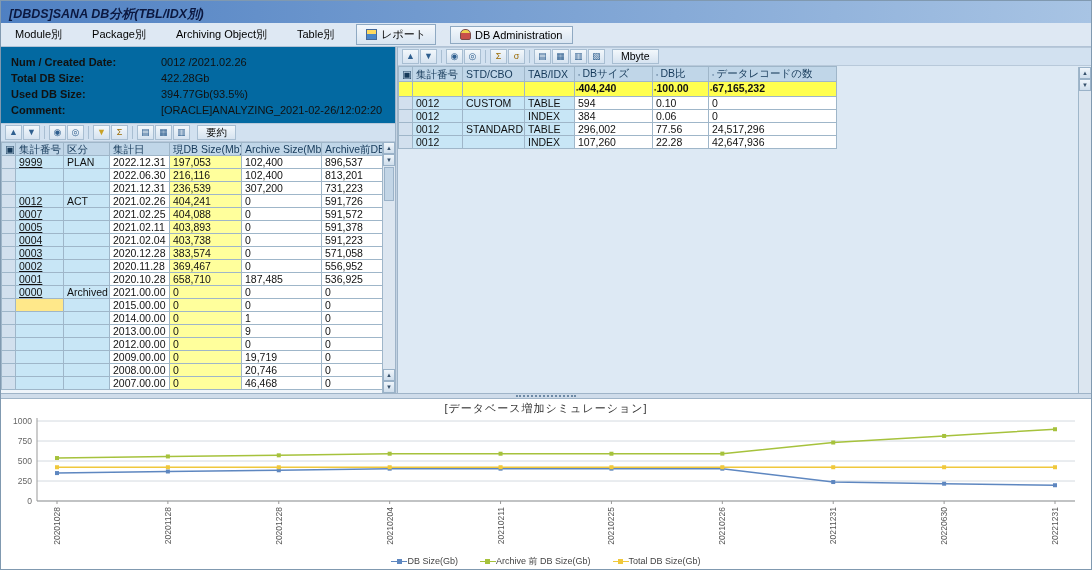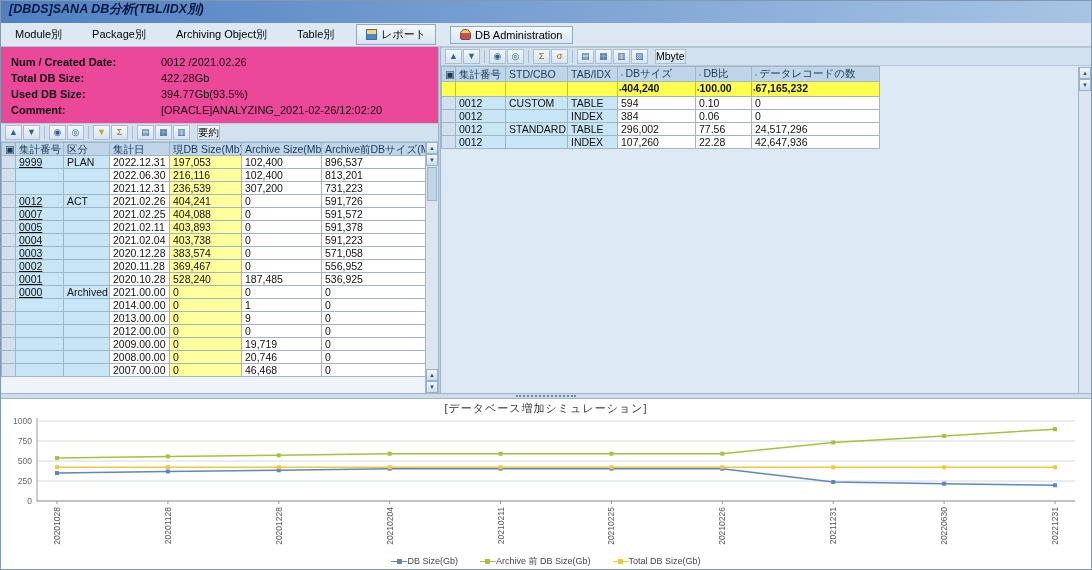--- a/index.html
+++ b/index.html
@@ -1,49 +1,49 @@
 <!DOCTYPE html>
 <html><head>
 <meta charset="utf-8">
 <style>
   * { margin:0; padding:0; box-sizing:border-box; }
   html,body { background:#fff; }
   body { font-family:"Liberation Sans","DejaVu Sans",sans-serif; font-size:11px; color:#111; }
   .window { position:relative; width:1092px; height:570px; background:#dde9f4; border:1px solid #8099b0; overflow:hidden; }
 
   
-  .titlebar { height:22px; background:linear-gradient(to right,#4f80c2,#a8c4e4); display:flex; align-items:flex-start; padding:0 8px; }
+  .titlebar { height:22px; background:linear-gradient(to right,#4f80c2,#a8c4e4); display:flex; align-items:flex-end; padding:0 8px; }
   .title-text { font-weight:bold; font-style:italic; font-size:12.5px; color:#0b1840; }
 
   
   .menubar { height:24px; background:#dee8f3; border-bottom:1px solid #b2c3d6; display:flex; align-items:center; padding:0 6px; gap:4px; }
   .menu-items { display:flex; gap:14px; }
   .menu-item { border:1px solid transparent; background:transparent; font:inherit; padding:2px 7px; cursor:default; }
   .report-btn,.dbadmin-btn { display:flex; align-items:center; gap:4px; font:inherit; background:linear-gradient(#f4f8fc,#d9e5f1); border:1px solid #8fa9c2; padding:2px 9px; margin-left:10px; cursor:default; }
   .report-icon { display:inline-block; width:11px; height:11px; background:linear-gradient(#ffd95e 40%,#4a86c8 40%); border:1px solid #44699a; }
   .dbadmin-icon { display:inline-block; width:11px; height:11px; border-radius:5px 5px 2px 2px; background:linear-gradient(#f0d24e 35%,#c8504a 35%); border:1px solid #7a4a4a; }
 
   
   .main { position:absolute; top:46px; left:0; right:0; bottom:176px; display:flex; background:#dde9f4; }
-  .left-panel { width:437px; display:flex; flex-direction:column; background:#ec4899; }
+  .left-panel { width:394px; display:flex; flex-direction:column; background:#0369a1; }
   .vsplit { width:3px; background:#c2d2e2; border-left:1px solid #9fb4c8; border-right:1px solid #9fb4c8; cursor:col-resize; }
   .right-panel { flex:1; position:relative; background:#dde9f4; overflow:hidden; }
 
   
   .info { padding:7px 10px 5px 10px; }
   .info-row { display:flex; line-height:16px; }
   .info-label { width:150px; font-weight:bold; }
   .info-value { white-space:nowrap; }
 
   
   .grid-toolbar { height:19px; background:#d2e1f0; border-top:1px solid #b8c9da; border-bottom:1px solid #b8c9da; display:flex; align-items:center; padding:0 4px; gap:3px; }
   .tb-icons { display:flex; align-items:center; gap:1px; }
   .tb-btn { width:17px; height:15px; font-size:9px; line-height:13px; text-align:center; background:linear-gradient(#f2f7fb,#d6e3f0); border:1px solid #a8bed2; cursor:default; padding:0; }
   .tb-sep { display:inline-block; width:1px; height:13px; background:#a8bed2; margin:0 3px; }
-  .txt-btn { font:inherit; font-size:10.5px; height:15px; line-height:13px; padding:0 0; background:linear-gradient(#f2f7fb,#d6e3f0); border:1px solid #a8bed2; cursor:default; margin-left:4px; }
+  .txt-btn { font:inherit; font-size:10.5px; height:15px; line-height:13px; padding:0 8px; background:linear-gradient(#f2f7fb,#d6e3f0); border:1px solid #a8bed2; cursor:default; margin-left:4px; }
 
   
   .table-wrap { flex:1; display:flex; overflow:hidden; background:#eef4fa; }
   .table-area { flex:1; overflow:hidden; background:#eef4fa; }
   table.grid { border-collapse:collapse; table-layout:fixed; background:#fff; }
   table.grid th, table.grid td { border:1px solid #9fb6c9; height:13px; line-height:12px; padding:0 3px; font-size:10.5px; font-weight:normal; white-space:nowrap; overflow:hidden; text-align:left; }
   table.grid th { background:#c0d6e8; color:#163a5a; }
   th.sel-h { text-align:center; color:#5b7linfo; color:#54788f; font-size:8px; padding:0; }
   td.sel { background:#d2e0ee; }
   td.key { background:#c8e6f6; }
@@ -245,29 +245,38 @@
                   <td>2020.11.28</td>
                   <td class="yellow">369,467</td>
                   <td class="numr">0</td>
                   <td class="numr">556,952</td>
                 </tr>
                 <tr>
                   <td class="sel"></td>
                   <td class="key"><span class="link">0001</span></td>
                   <td class="key"></td>
                   <td>2020.10.28</td>
-                  <td class="yellow">528,240</td>
+                  <td class="yellow">658,710</td>
                   <td class="numr">187,485</td>
                   <td class="numr">536,925</td>
                 </tr>
                 <tr>
                   <td class="sel"></td>
                   <td class="key"><span class="link">0000</span></td>
                   <td class="key">Archived</td>
                   <td>2021.00.00</td>
+                  <td class="yellow">0</td>
+                  <td class="numr">0</td>
+                  <td class="numr">0</td>
+                </tr>
+                <tr>
+                  <td class="sel"></td>
+                  <td class="key cell-hl"></td>
+                  <td class="key"></td>
+                  <td>2015.00.00</td>
                   <td class="yellow">0</td>
                   <td class="numr">0</td>
                   <td class="numr">0</td>
                 </tr>
                 <tr>
                   <td class="sel"></td>
                   <td class="key"></td>
                   <td class="key"></td>
                   <td>2014.00.00</td>
                   <td class="yellow">0</td>

